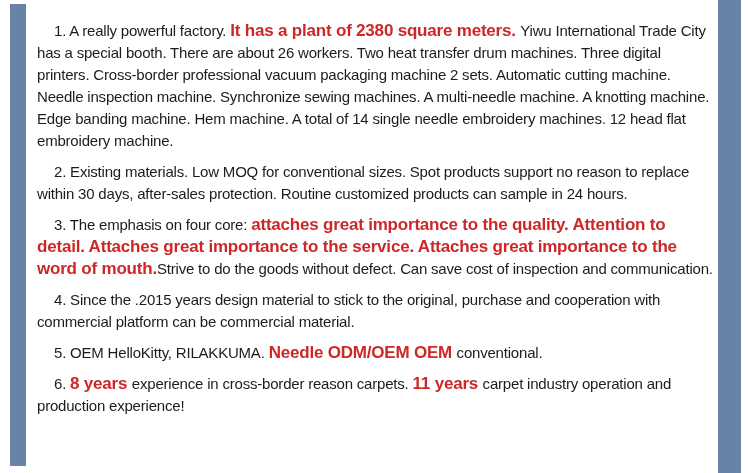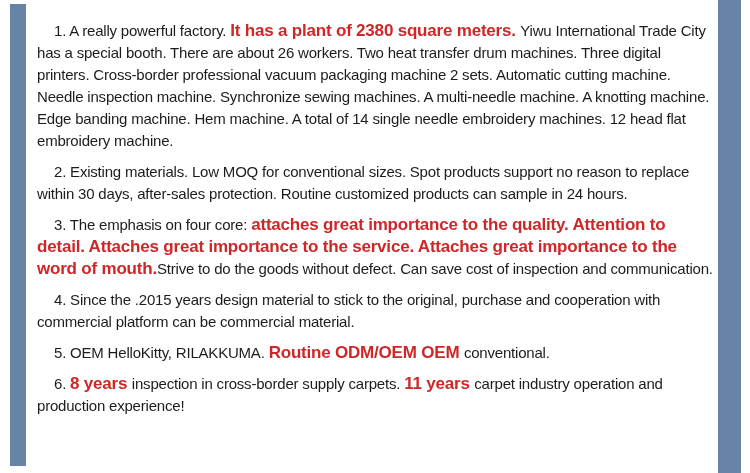--- a/index.html
+++ b/index.html
@@ -70,17 +70,17 @@
   <div class="content">
 
     <p class="para"><span>1. A really powerful factory. </span><span class="red">It has a plant of 2380 square meters. </span><span>Yiwu International Trade City has a special booth. There are about 26 workers. Two heat transfer drum machines. Three digital printers. Cross-border professional vacuum packaging machine 2 sets. Automatic cutting machine. Needle inspection machine. Synchronize sewing machines. A multi-needle machine. A knotting machine. Edge banding machine. Hem machine. A total of 14 single needle embroidery machines. 12 head flat embroidery machine.</span></p>
 
     <p class="para"><span>2. Existing materials. Low MOQ for conventional sizes. Spot products support no reason to replace within 30 days, after-sales protection. Routine customized products can sample in 24 hours.</span></p>
 
     <p class="para"><span>3. The emphasis on four core: </span><span class="red">attaches great importance to the quality. Attention to detail. Attaches great importance to the service. Attaches great importance to the word of mouth.</span><span>Strive to do the goods without defect.  Can save cost of inspection and communication.</span></p>
 
     <p class="para"><span>4. Since the .2015 years design material to stick to the original, purchase and cooperation with commercial platform can be commercial material.</span></p>
 
-    <p class="para"><span>5. OEM HelloKitty, RILAKKUMA. </span><span class="red">Routine ODM/OEM OEM </span><span>conventional.</span></p>
+    <p class="para"><span>5. OEM HelloKitty, RILAKKUMA. </span><span class="red">Needle ODM/OEM OEM </span><span>conventional.</span></p>
 
-    <p class="para"><span>6. </span><span class="red">8 years </span><span>inspection in cross-border supply carpets. </span><span class="red">11 years </span><span>carpet industry operation and production experience!</span></p>
+    <p class="para"><span>6. </span><span class="red">8 years </span><span>experience in cross-border reason carpets. </span><span class="red">11 years </span><span>carpet industry operation and production experience!</span></p>
   </div>
 </div>
 
 </body></html>

